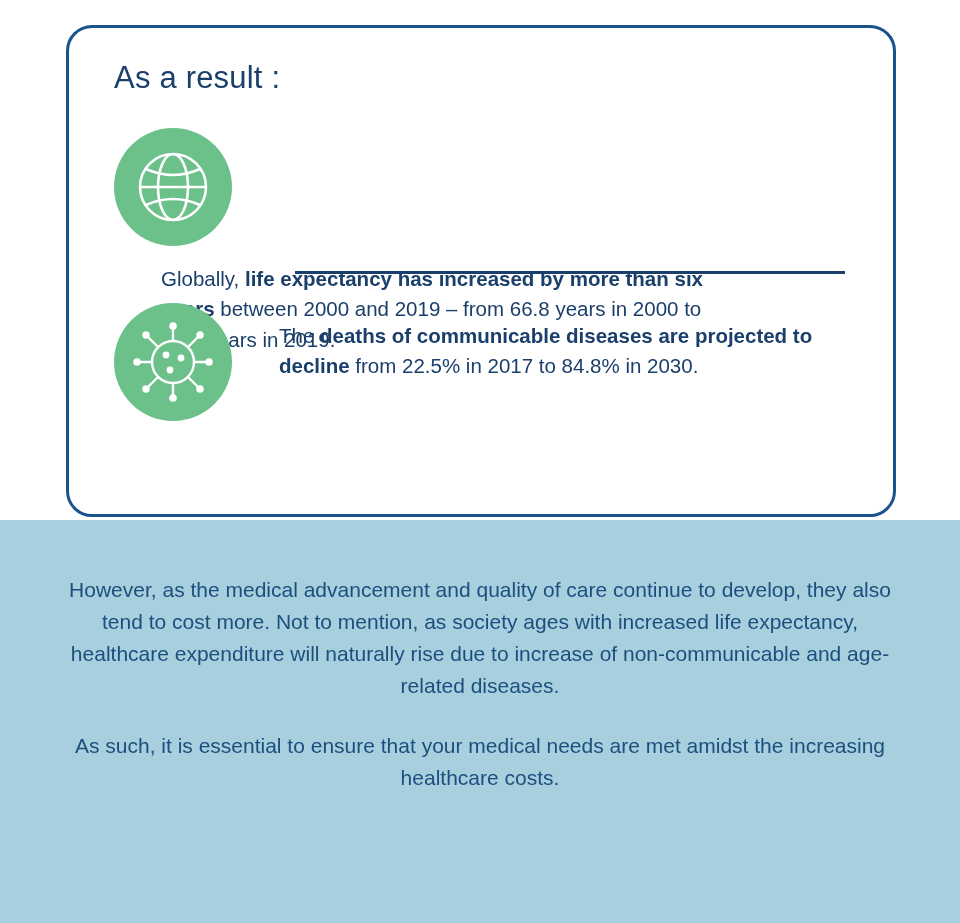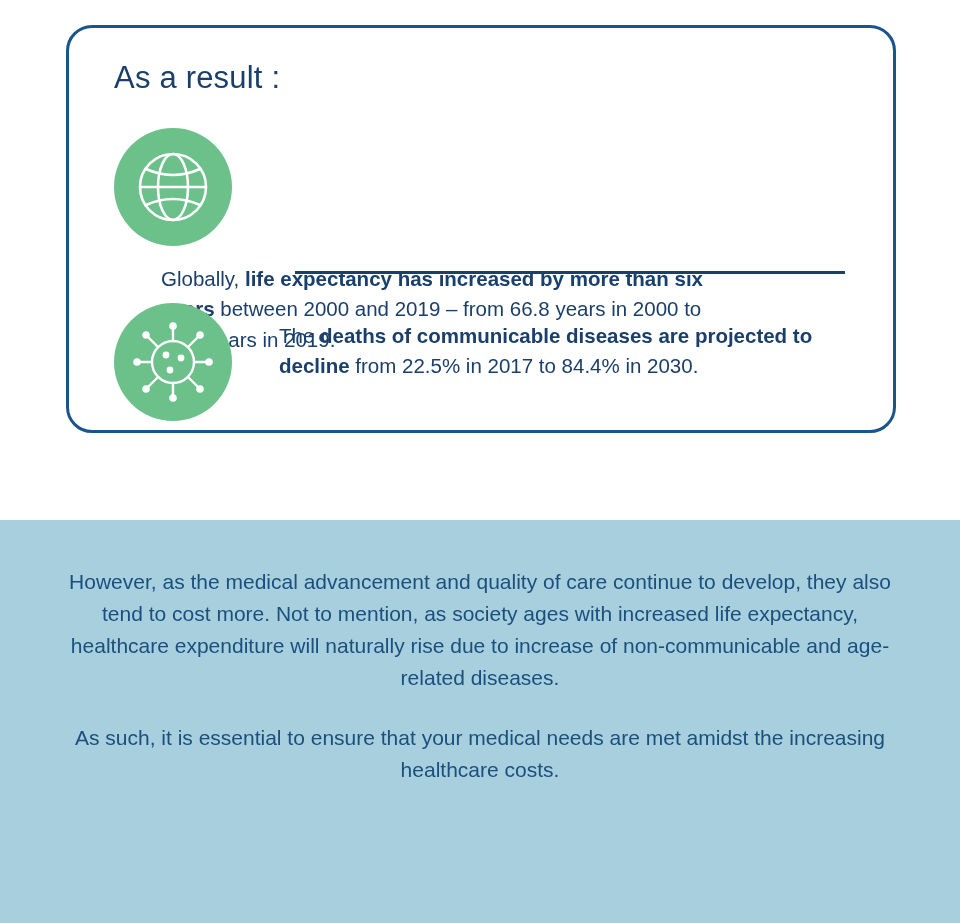--- a/index.html
+++ b/index.html
@@ -27,21 +27,21 @@
     top: 0;
     width: 960px;
     height: 520px;
     background: #ffffff;
   }
   .card {
     position: absolute;
     left: 66px;
     top: 25px;
     width: 830px;
-    height: 408px;
+    height: 492px;
     border: 3px solid #19548c;
     border-radius: 26px;
     box-sizing: border-box;
     background: #ffffff;
   }
   .card-title {
     position: absolute;
     left: 45px;
     top: 32px;
     font-size: 31px;
@@ -96,21 +96,21 @@
     background: #a7cfde;
   }
   .bottom-inner {
     padding: 42px 60px 0 60px;
     text-align: center;
   }
   .para {
     font-size: 21px;
     line-height: 1.52;
     color: #1b4f7e;
-    margin: 4px 0 28px 0;
+    margin: 12px 0 28px 0;
     text-align: center;
   }
   .para:last-child { margin-bottom: 0; }
 </style>
 </head>
 <body>
 
 <div class="page">
 
   <div class="top-section">
@@ -156,21 +156,21 @@
                 <circle cx="15" cy="69" r="2.6" fill="#ffffff"></circle>
               <line x1="57" y1="57" x2="67" y2="67"></line>
                 <circle cx="69" cy="69" r="2.6" fill="#ffffff"></circle>
               <circle cx="35" cy="35" r="3.4" fill="#ffffff" stroke="none"></circle>
               <circle cx="50" cy="38" r="3.4" fill="#ffffff" stroke="none"></circle>
               <circle cx="39" cy="50" r="3.4" fill="#ffffff" stroke="none"></circle>
             </g>
           </svg>
         </div>
         <div class="fact-text">
-          <span>The </span><b>deaths of communicable diseases are projected to decline</b><span> from 22.5% in 2017 to 84.4% in 2030.</span>
+          <span>The </span><b>deaths of communicable diseases are projected to decline</b><span> from 22.5% in 2017 to 84.8% in 2030.</span>
         </div>
       </div>
 
     </div>
   </div>
 
   <div class="bottom-section">
     <div class="bottom-inner">
       <p class="para">However, as the medical advancement and quality of care continue to develop, they also tend to cost more. Not to mention, as society ages with increased life expectancy, healthcare expenditure will naturally rise due to increase of non-communicable and age-related diseases.</p>
       <p class="para">As such, it is essential to ensure that your medical needs are met amidst the increasing healthcare costs.</p>

